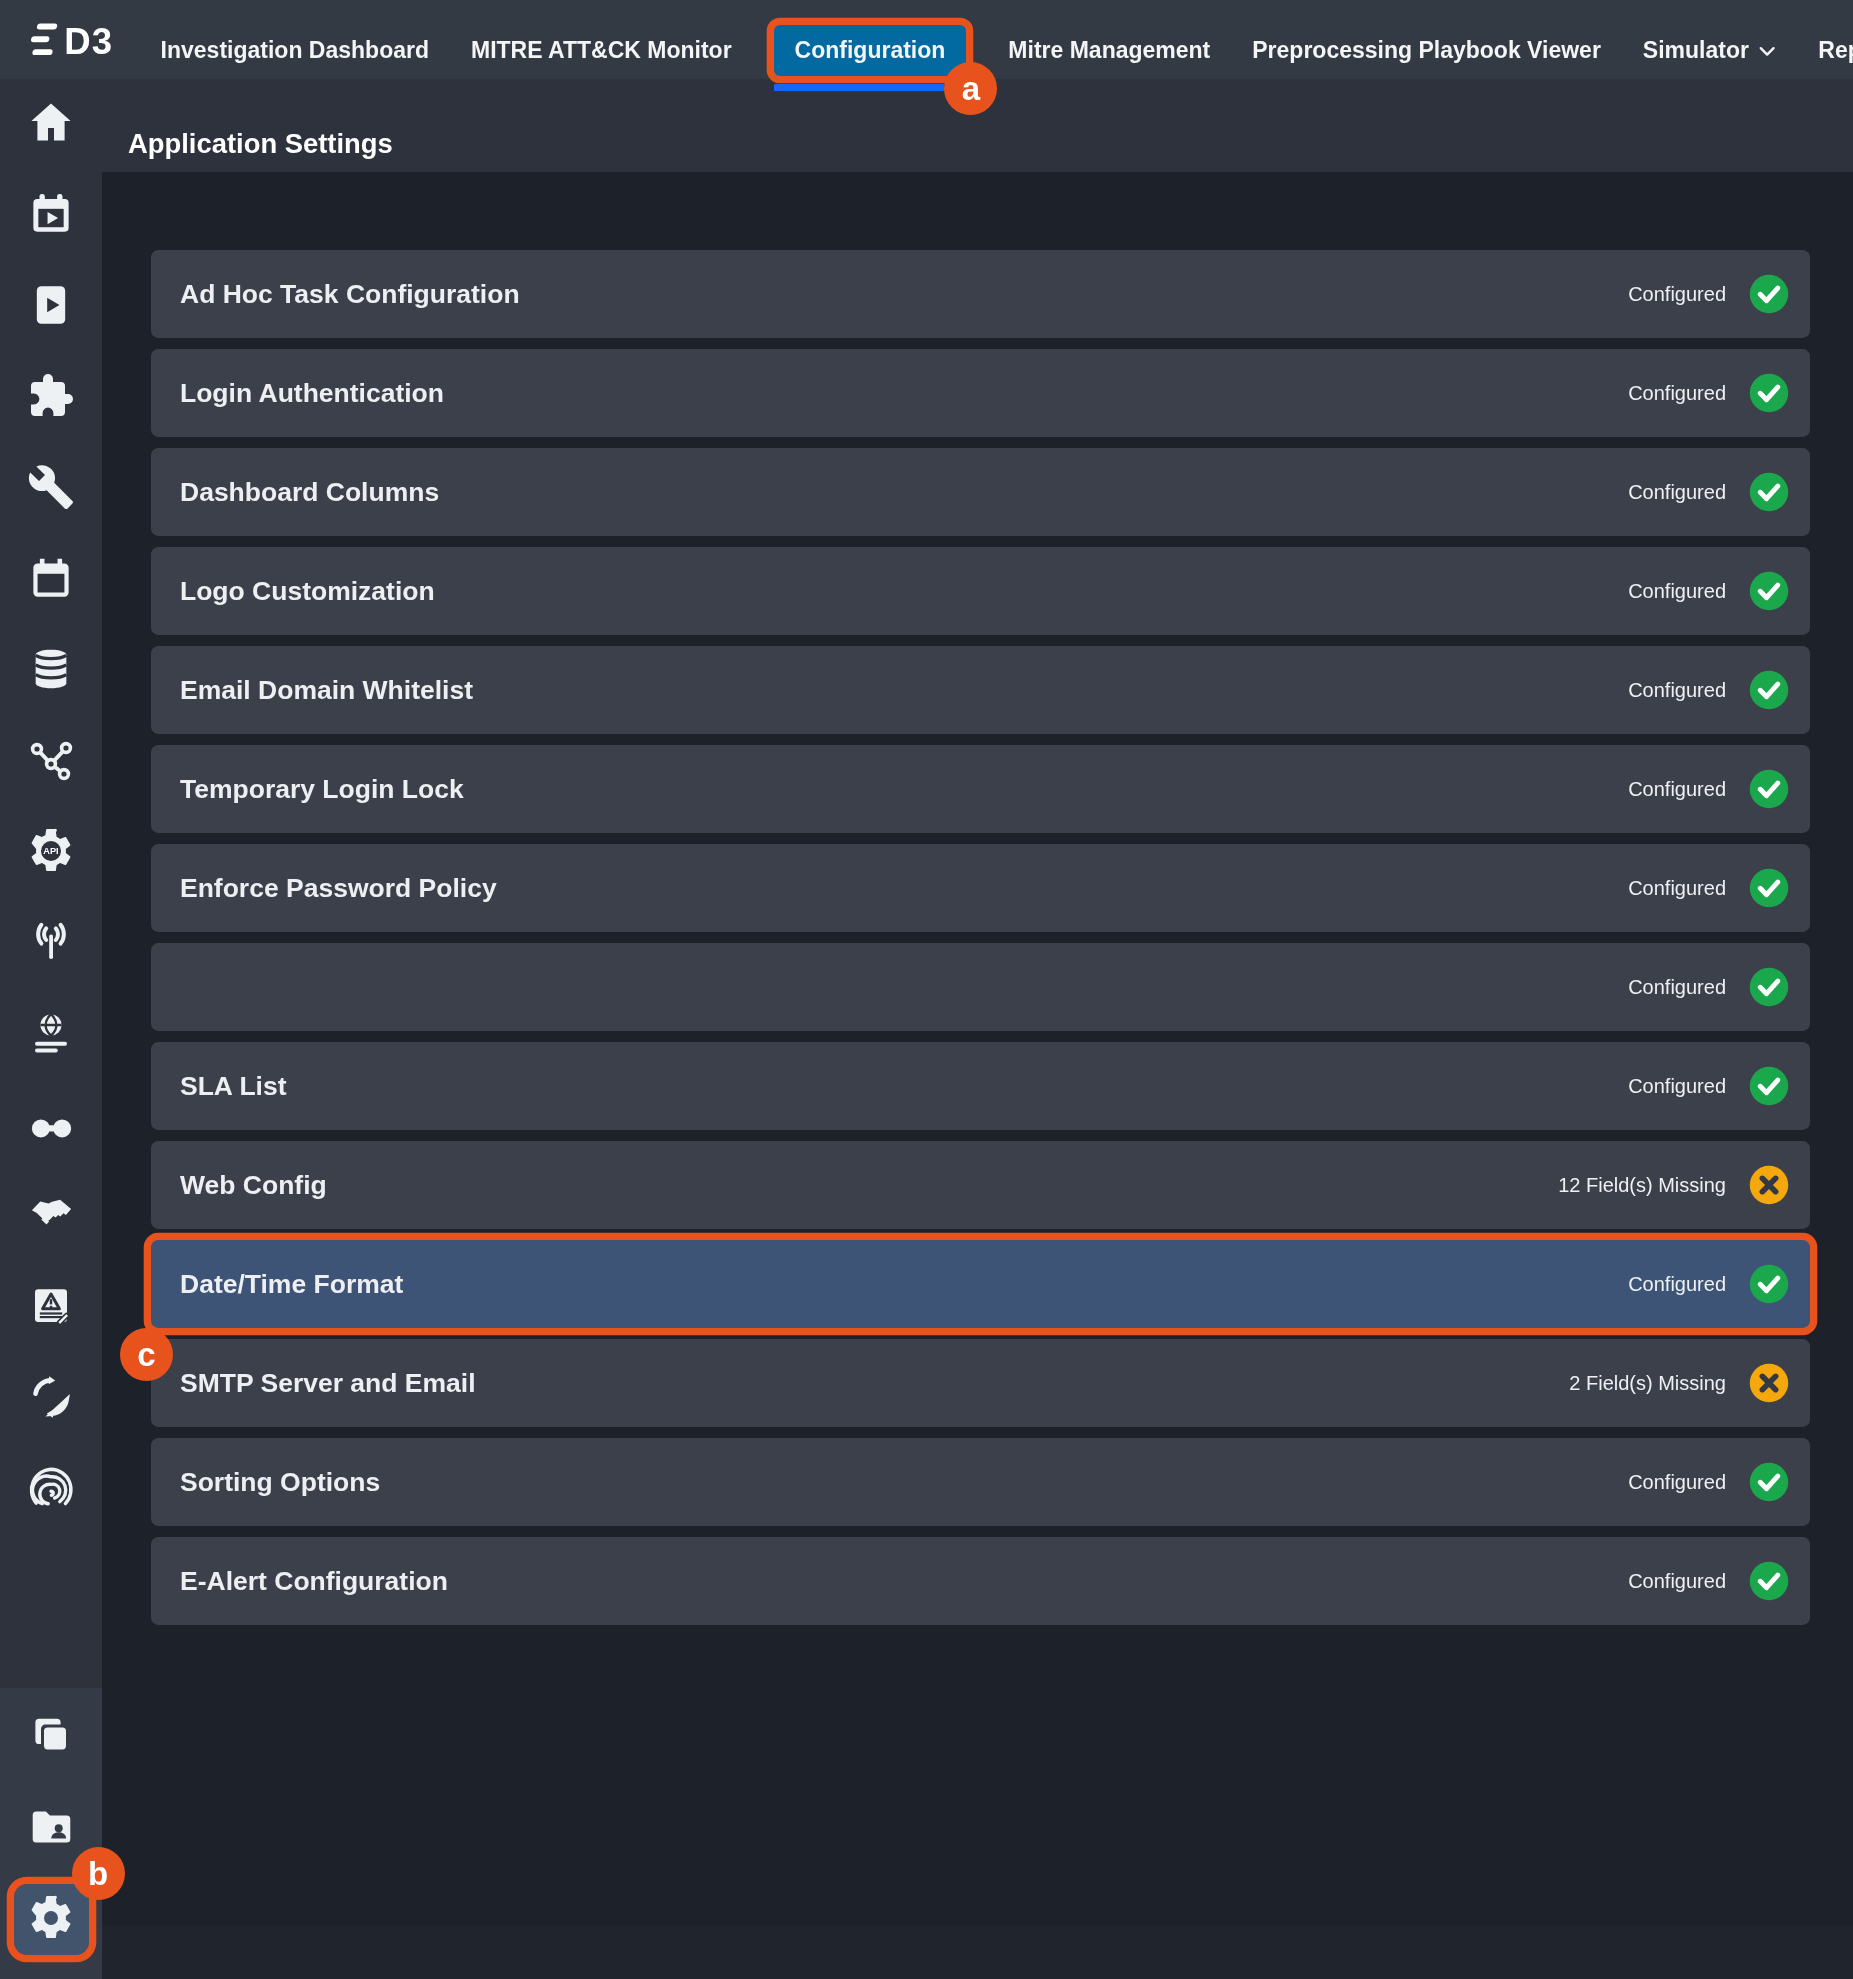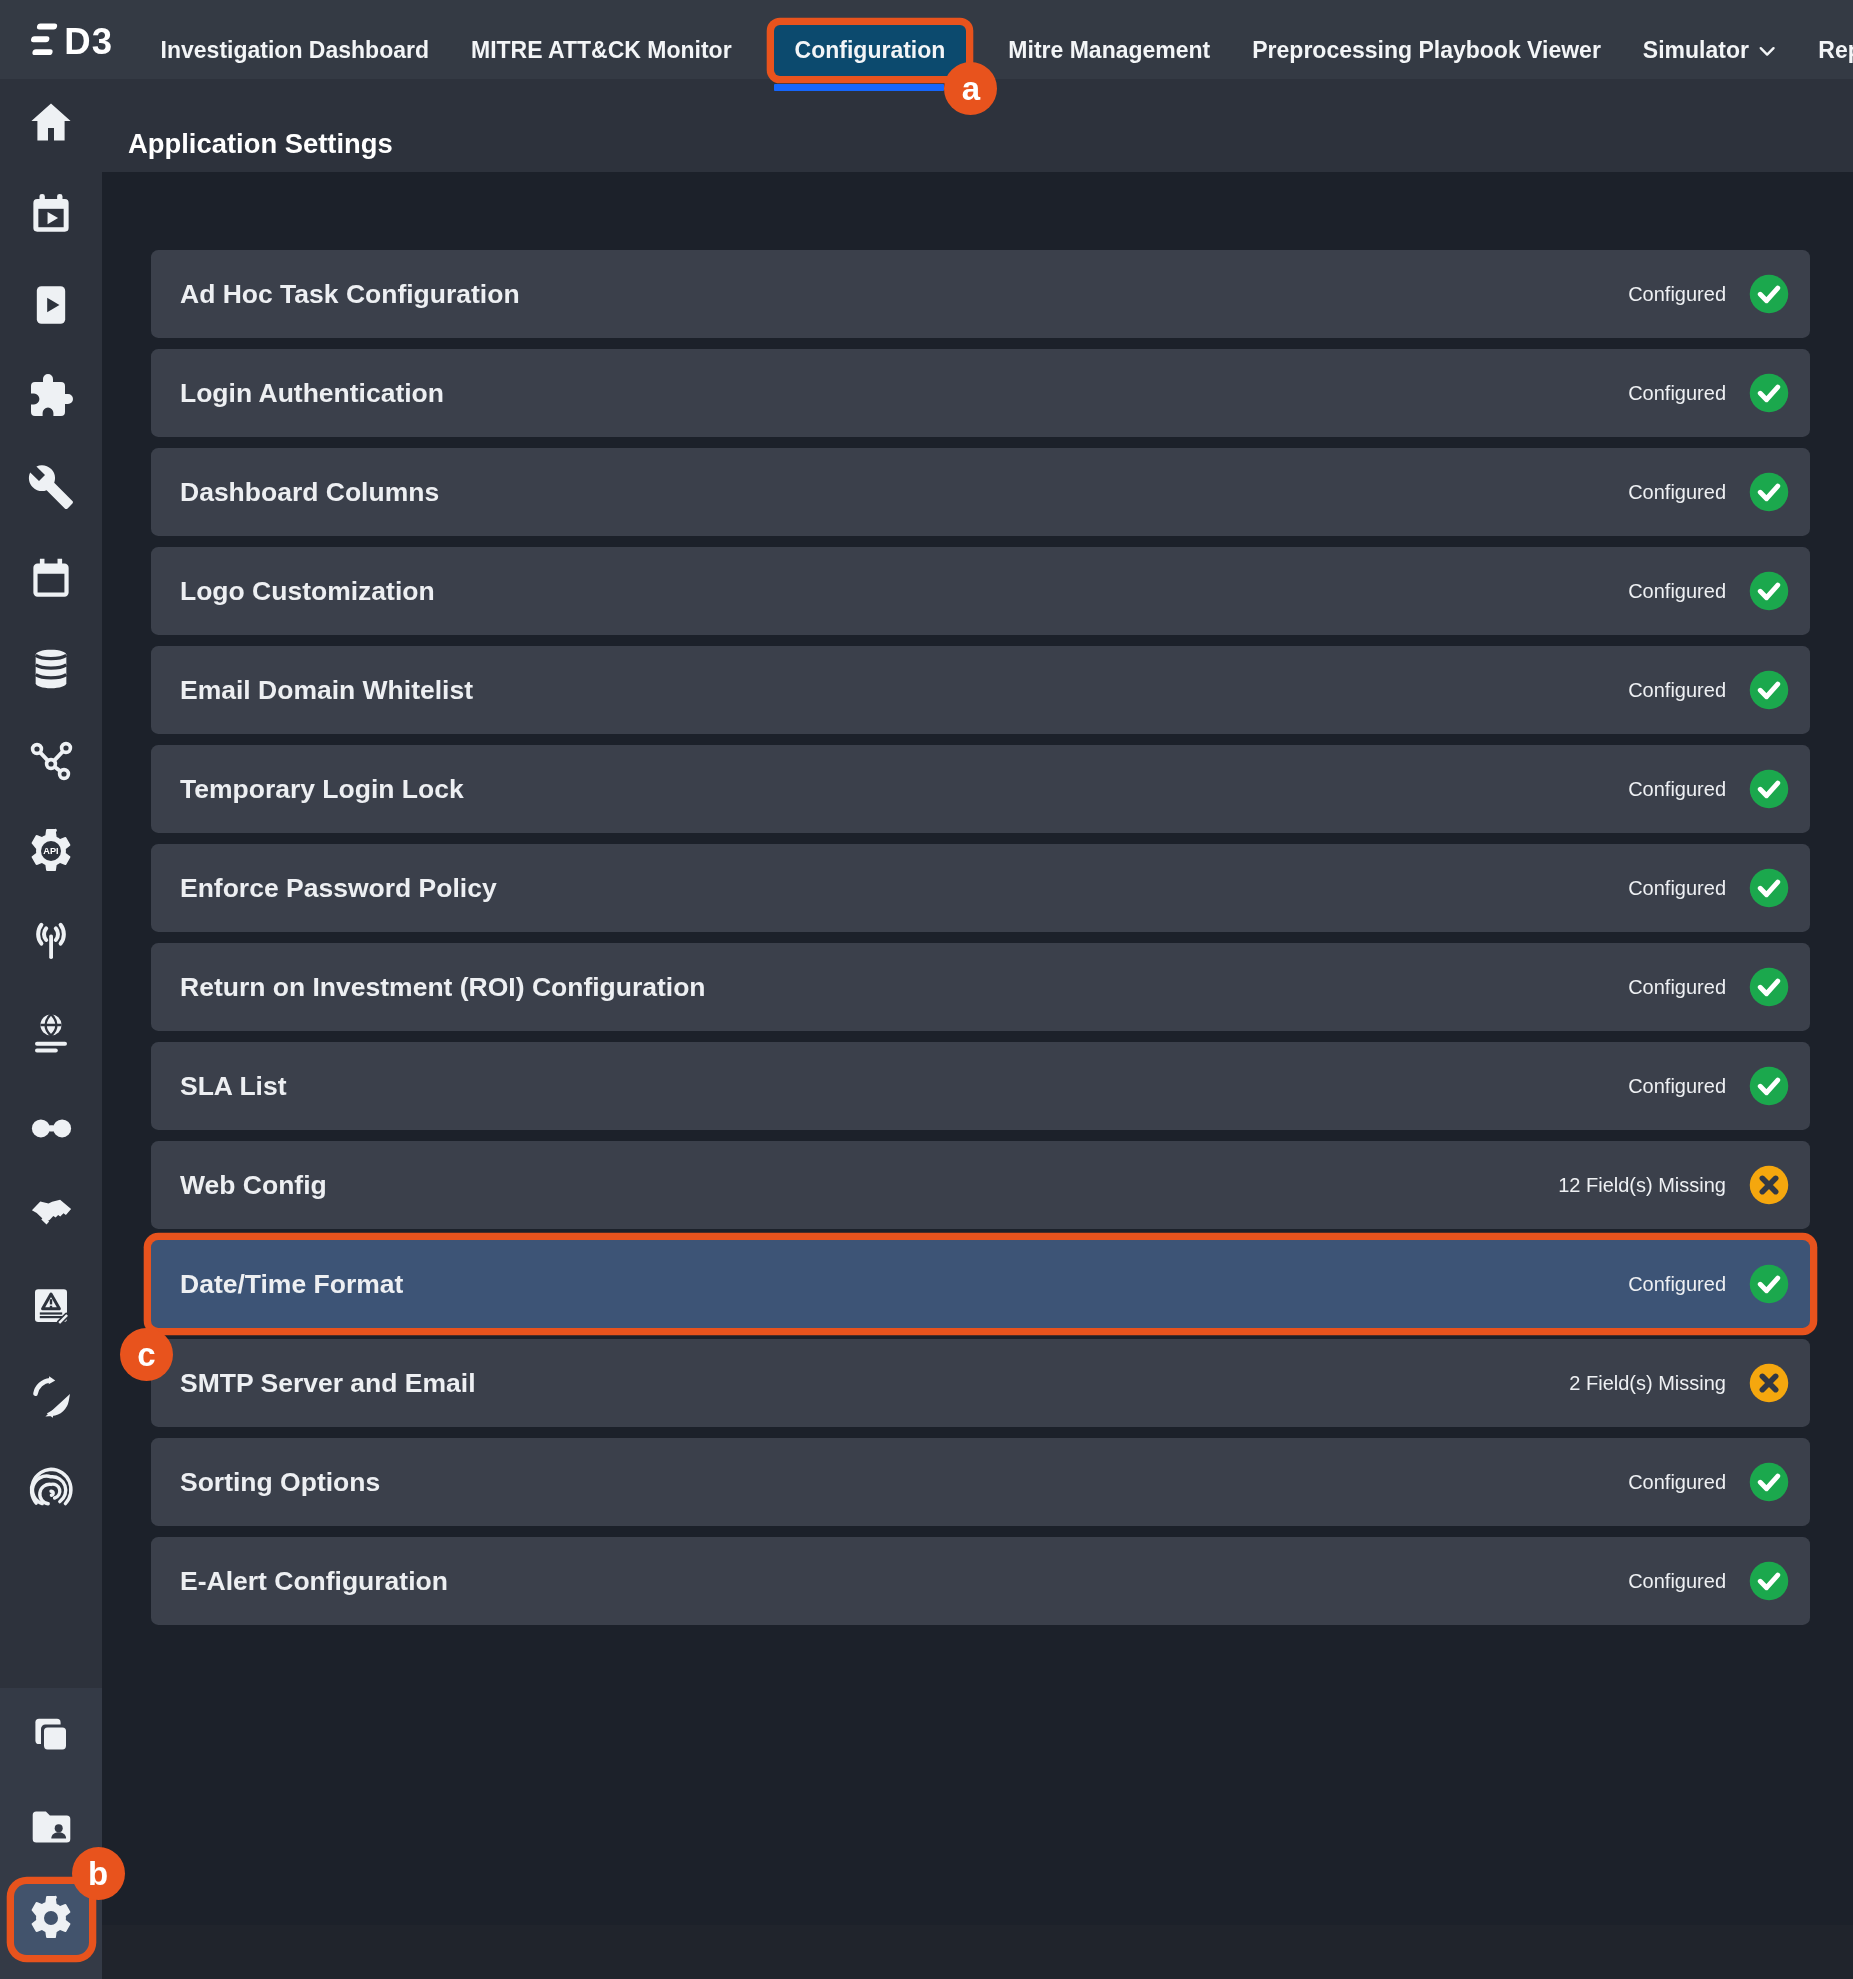--- a/index.html
+++ b/index.html
@@ -6,21 +6,21 @@
   #app{position:relative;width:1854px;height:1979px;overflow:hidden;
        font-family:"Liberation Sans","DejaVu Sans",sans-serif;
        background:#2d323c;color:#eef0f3;}
 
   
   .navbar{position:absolute;left:0;top:0;width:1854px;height:79px;background:#343a44;
           display:flex;align-items:center;z-index:40;}
   .logo{display:flex;align-items:center;margin-left:25.6px;margin-right:40px;flex:0 0 auto;}
   .nav-items{display:flex;align-items:center;gap:42px;white-space:nowrap;}
   .nav-item{font-size:23px;font-weight:600;color:#f3f5f7;cursor:pointer;margin-top:21px;}
-  .nav-item.active{position:relative;background:#0c4a6e;border-radius:6px;padding:12px 21px;
+  .nav-item.active{position:relative;background:#0369a1;border-radius:6px;padding:12px 21px;
           box-shadow:0 0 0 7.3px var(--orange);}
   .tab-underline{position:absolute;left:0.9px;top:calc(100% + 8.2px);width:88%;height:7.3px;
           background:#1566fb;border-radius:0.9px;}
   .chev{display:inline-block;margin-left:9.1px;}
 
   
   .sidebar{position:absolute;left:0;top:79px;width:102px;height:1901px;background:#2d323c;z-index:20;}
   .side-main{position:absolute;left:0;top:0;width:102px;}
   .side-item{width:102px;height:91px;display:flex;align-items:center;justify-content:center;cursor:pointer;}
   .side-bottom{position:absolute;left:0;top:1609px;width:102px;height:291px;background:#343a46;
@@ -298,21 +298,20 @@
         <div class="row">
           <span class="row-label">Enforce Password Policy</span>
           <span class="row-spacer"></span>
           <span class="row-status">Configured</span>
           <svg class="status-ic" viewBox="0 0 24 24">
             <circle cx="12" cy="12" r="11" fill="#1ba84d"></circle>
             <path d="M7 12.2 10.6 15.8 17 8.6" fill="none" stroke="#ffffff" stroke-width="2.8" stroke-linecap="round" stroke-linejoin="round"></path>
           </svg>
         </div>
         <div class="row">
-          <span class="row-label">Return on Investment (ROI) Configuration</span>
           <span class="row-spacer"></span>
           <span class="row-status">Configured</span>
           <svg class="status-ic" viewBox="0 0 24 24">
             <circle cx="12" cy="12" r="11" fill="#1ba84d"></circle>
             <path d="M7 12.2 10.6 15.8 17 8.6" fill="none" stroke="#ffffff" stroke-width="2.8" stroke-linecap="round" stroke-linejoin="round"></path>
           </svg>
         </div>
         <div class="row">
           <span class="row-label">SLA List</span>
           <span class="row-spacer"></span>

